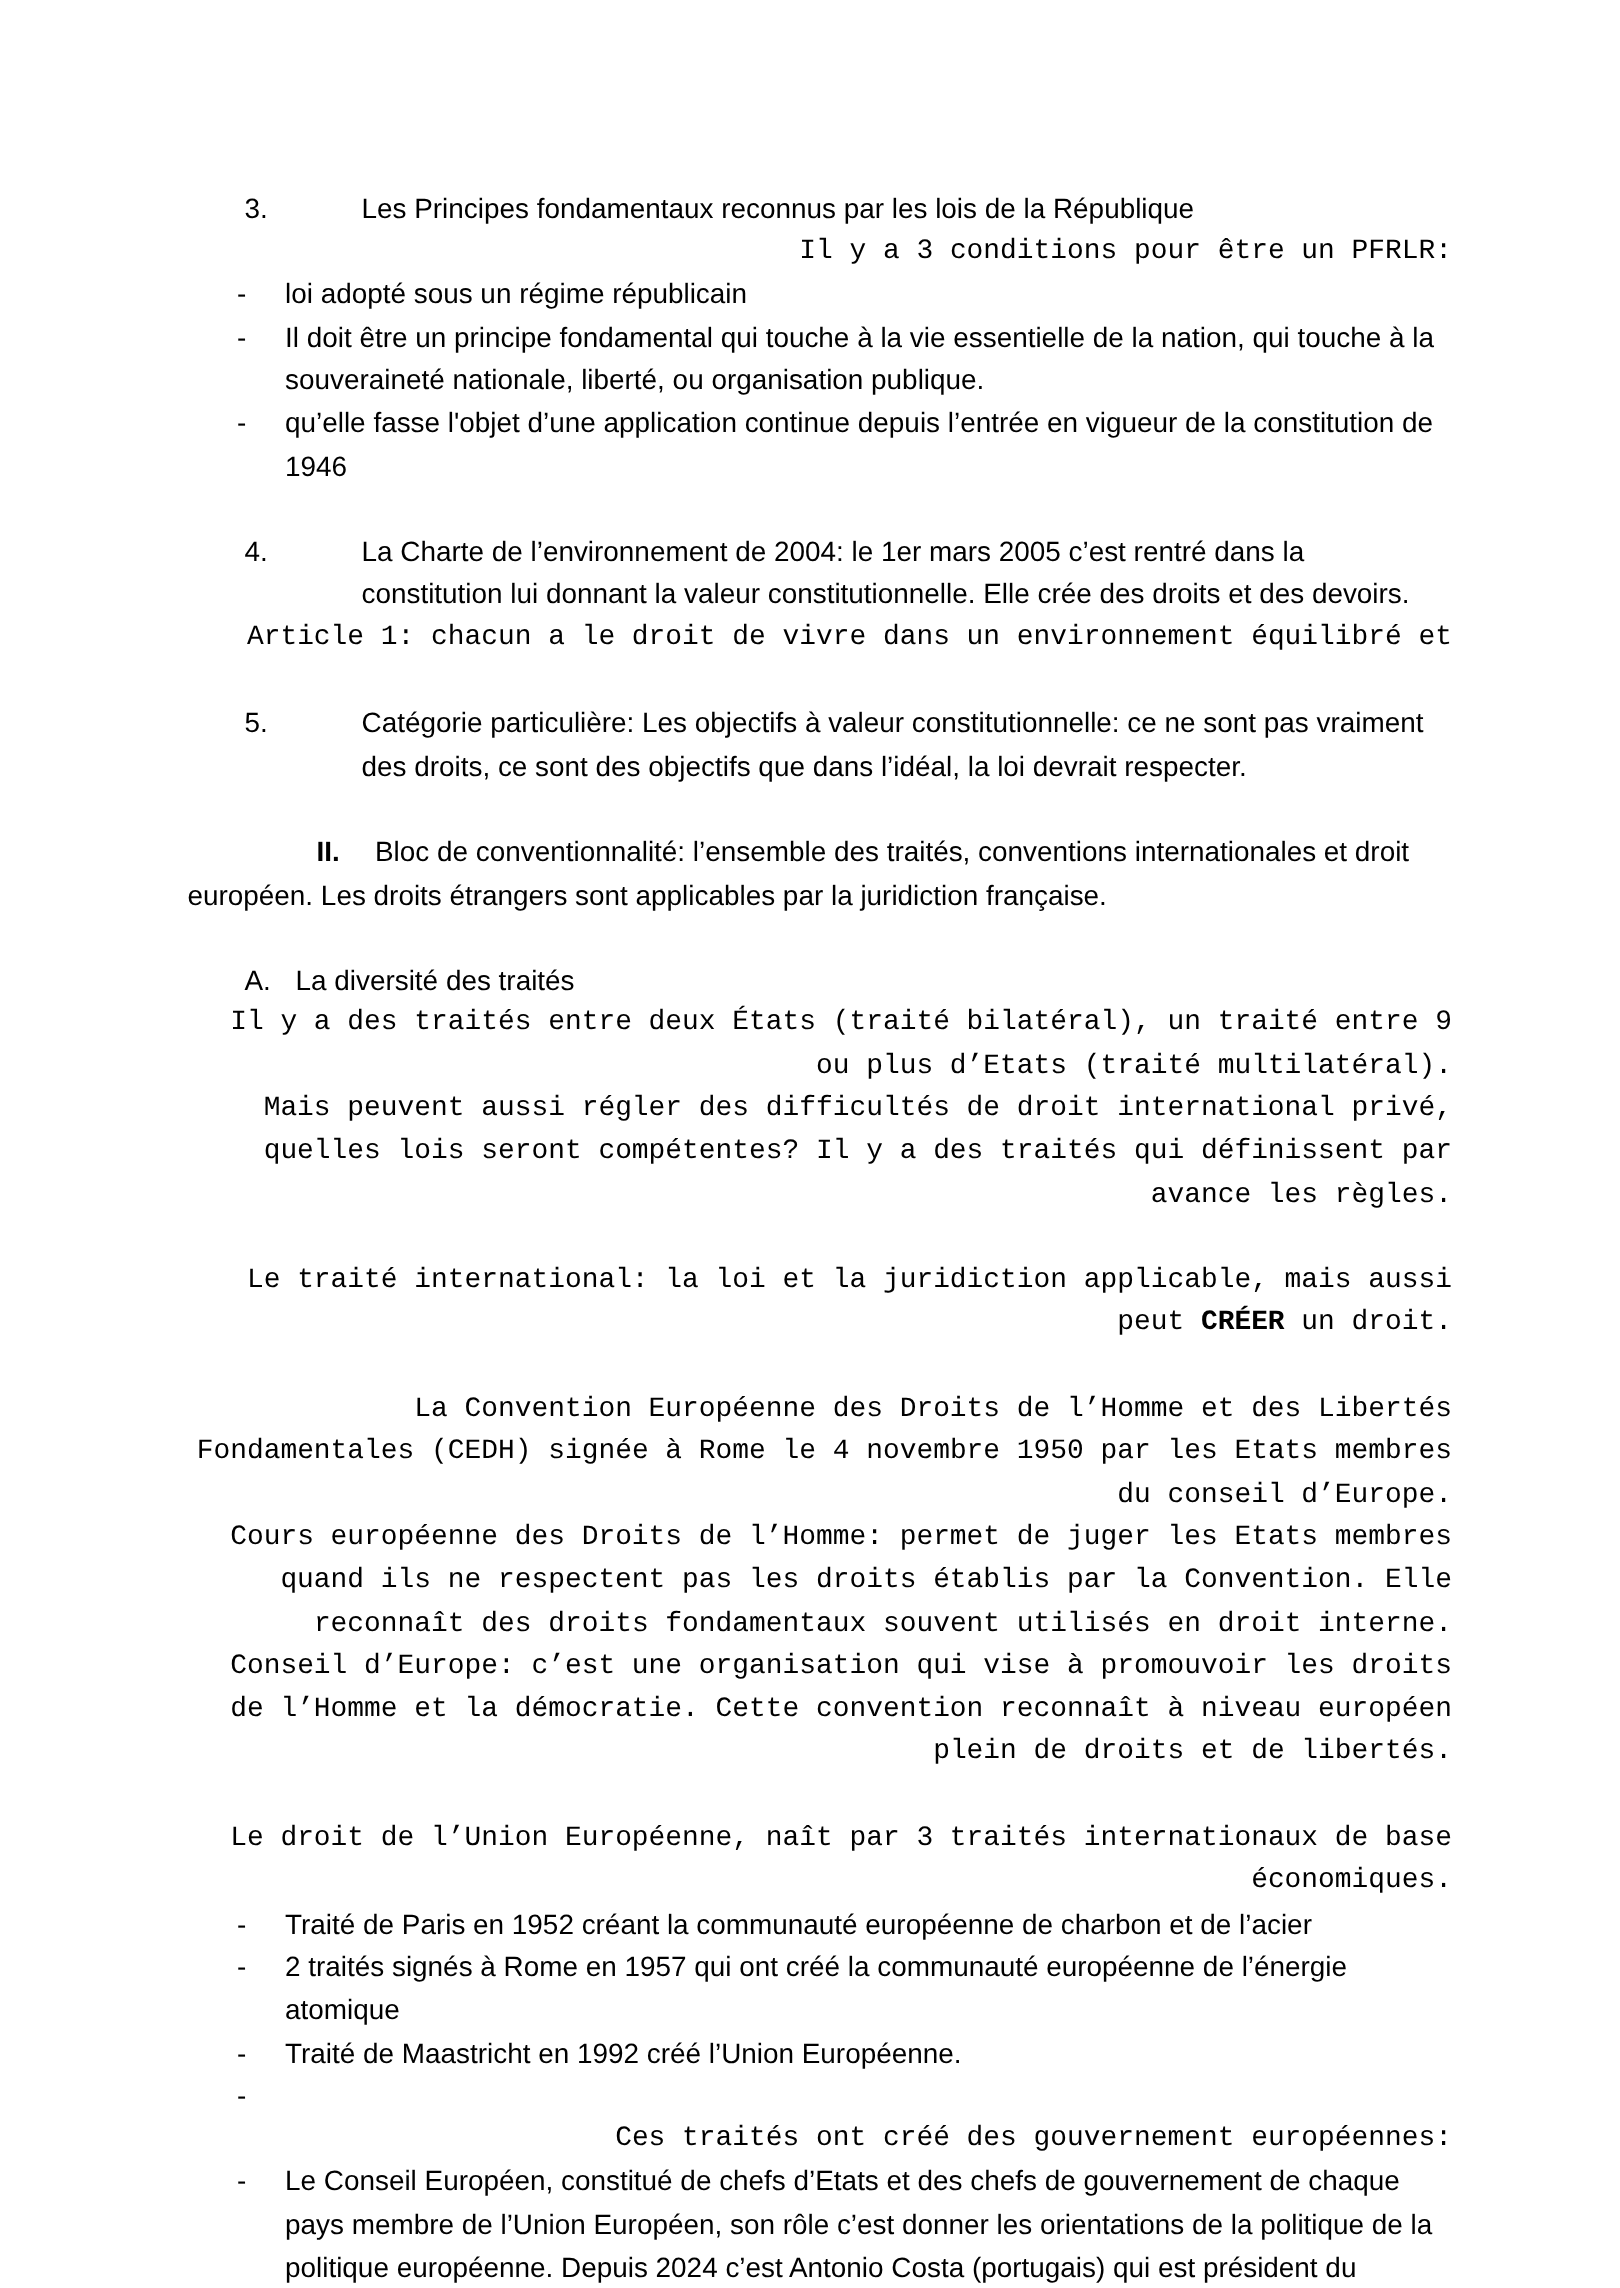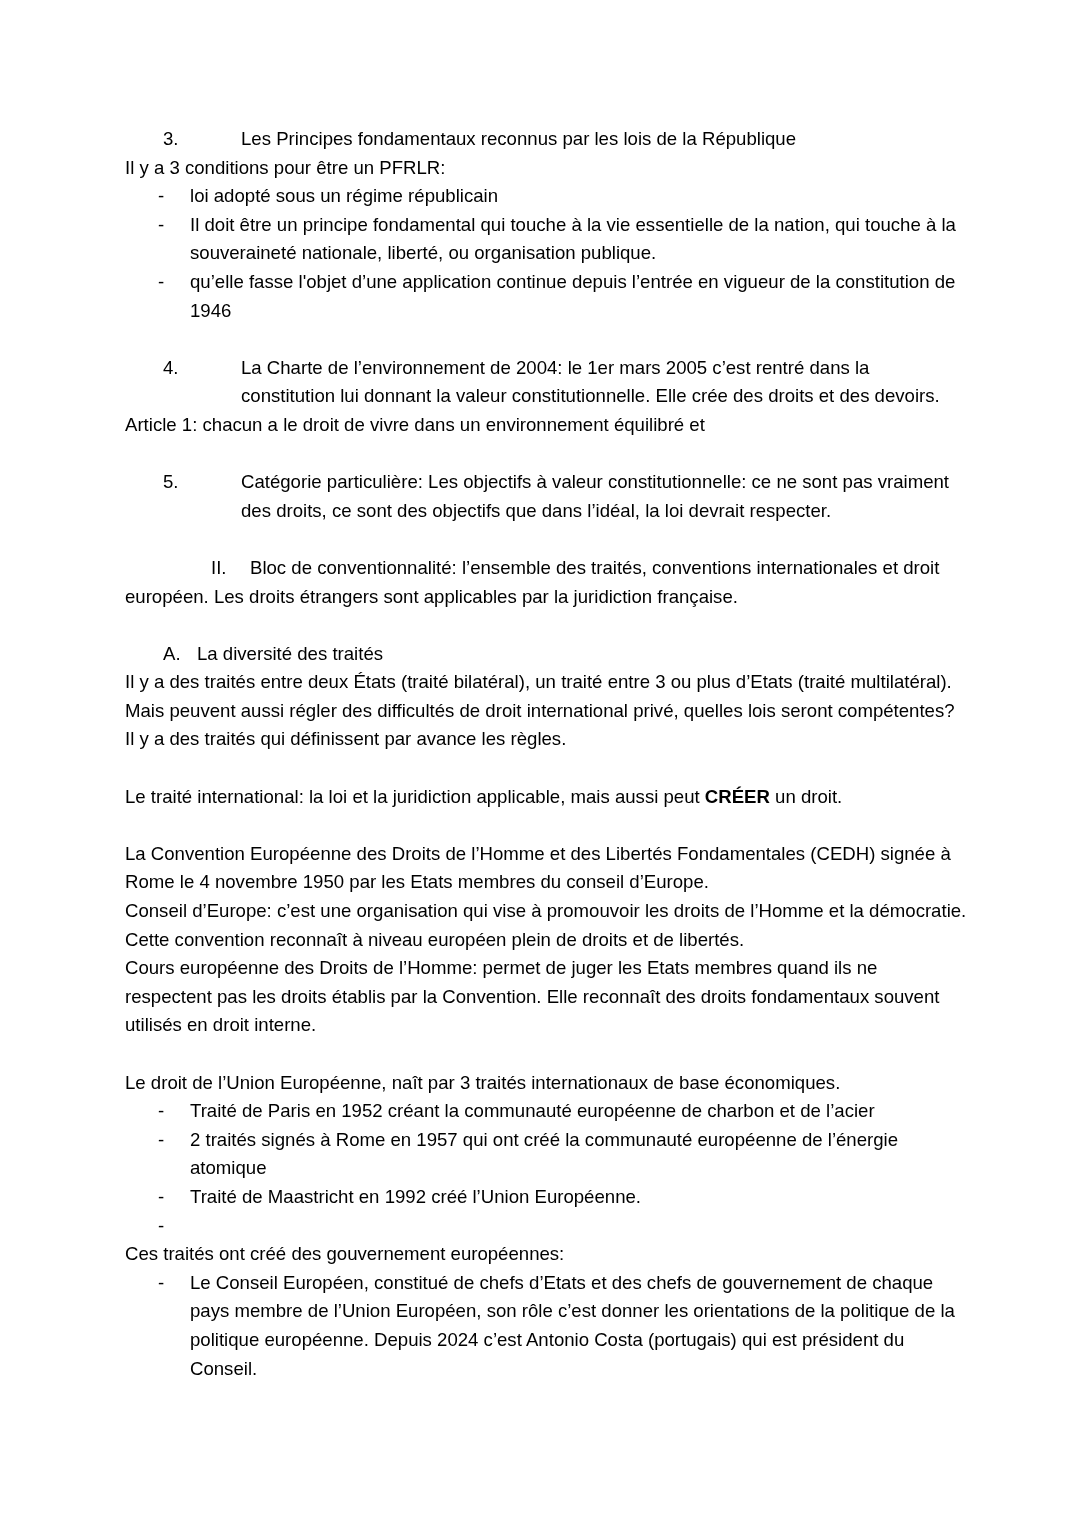--- a/index.html
+++ b/index.html
@@ -25,21 +25,22 @@
   .doc-body {
     width: 843px;
     font-size: 18.6px;
     line-height: 28.6px;
   }
 
   
   p.para {
     margin: 0;
     padding: 0;
-    text-align: left;
+    text-align: right;
+    font-family: Liberation Mono, monospace;
   }
 
   
   .numitem {
     display: flex;
     margin: 0;
     padding: 0;
     margin-left: 38px;
   }
   .numitem > .marker {
@@ -69,20 +70,21 @@
 
   
   .romanblock {
     margin: 0;
     padding: 0;
     text-indent: 43px;
   }
   .romanblock .rnum {
     display: inline-block;
     width: 82px;
+    font-weight: bold;
   }
 
   
   .bullet {
     display: flex;
     margin: 0;
     padding: 0;
     margin-left: 33px;
   }
   .bullet > .dash {
@@ -149,32 +151,32 @@
 
     <p class="romanblock"><span class="rnum">II.</span><span>Bloc de conventionnalité: l’ensemble des traités, conventions internationales et droit européen. Les droits étrangers sont applicables par la juridiction française.</span></p>
 
     <div class="blank"></div>
 
     <div class="letteritem">
       <span class="marker">A.</span>
       <span class="itemtext">La diversité des traités</span>
     </div>
 
-    <p class="para">Il y a des traités entre deux États (traité bilatéral), un traité entre 3 ou plus d’Etats (traité multilatéral).</p>
+    <p class="para">Il y a des traités entre deux États (traité bilatéral), un traité entre 9 ou plus d’Etats (traité multilatéral).</p>
     <p class="para">Mais peuvent aussi régler des difficultés de droit international privé, quelles lois seront compétentes? Il y a des traités qui définissent par avance les règles.</p>
 
     <div class="blank"></div>
 
     <p class="para"><span>Le traité international: la loi et la juridiction applicable, mais aussi peut </span><b>CRÉER</b><span> un droit.</span></p>
 
     <div class="blank"></div>
 
     <p class="para">La Convention Européenne des Droits de l’Homme et des Libertés Fondamentales (CEDH) signée à Rome le 4 novembre 1950 par les Etats membres du conseil d’Europe.</p>
+    <p class="para">Cours européenne des Droits de l’Homme: permet de juger les Etats membres quand ils ne respectent pas les droits établis par la Convention. Elle reconnaît des droits fondamentaux souvent utilisés en droit interne.</p>
     <p class="para">Conseil d’Europe: c’est une organisation qui vise à promouvoir les droits de l’Homme et la démocratie. Cette convention reconnaît à niveau européen plein de droits et de libertés.</p>
-    <p class="para">Cours européenne des Droits de l’Homme: permet de juger les Etats membres quand ils ne respectent pas les droits établis par la Convention. Elle reconnaît des droits fondamentaux souvent utilisés en droit interne.</p>
 
     <div class="blank"></div>
 
     <p class="para">Le droit de l’Union Européenne, naît par 3 traités internationaux de base économiques.</p>
 
     <div class="bullet">
       <span class="dash">-</span>
       <span class="btext">Traité de Paris en 1952 créant la communauté européenne de charbon et de l’acier</span>
     </div>
     <div class="bullet">

